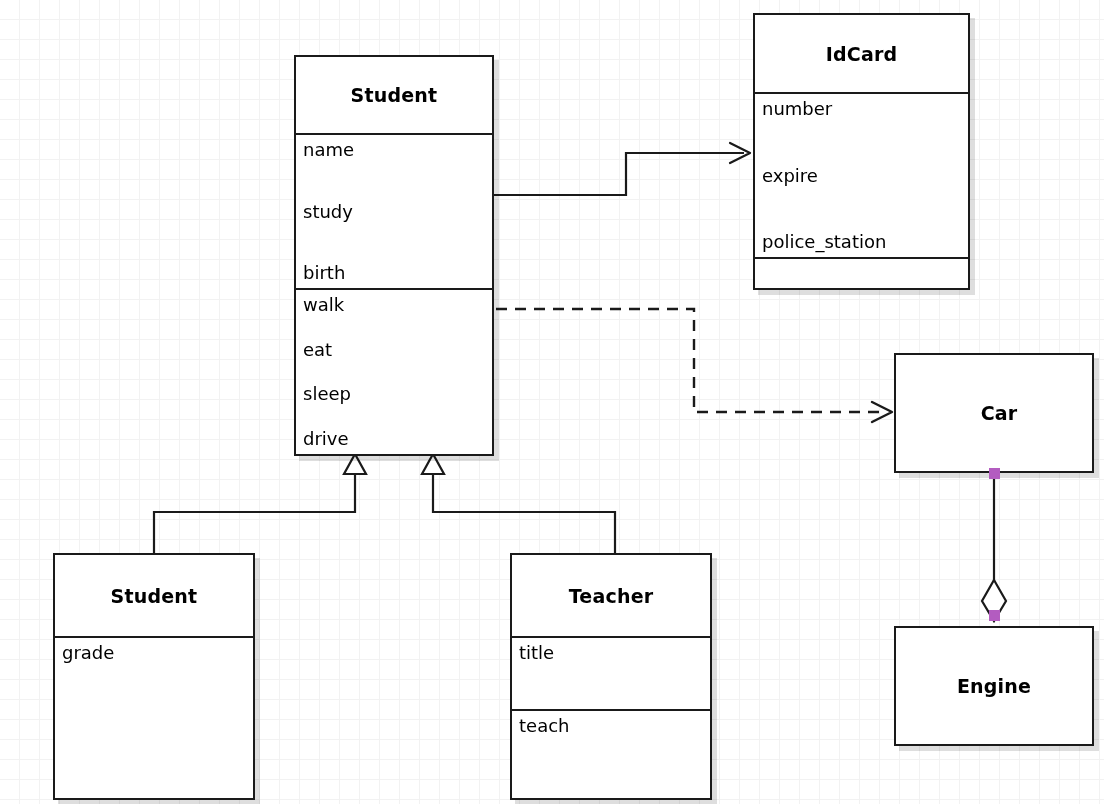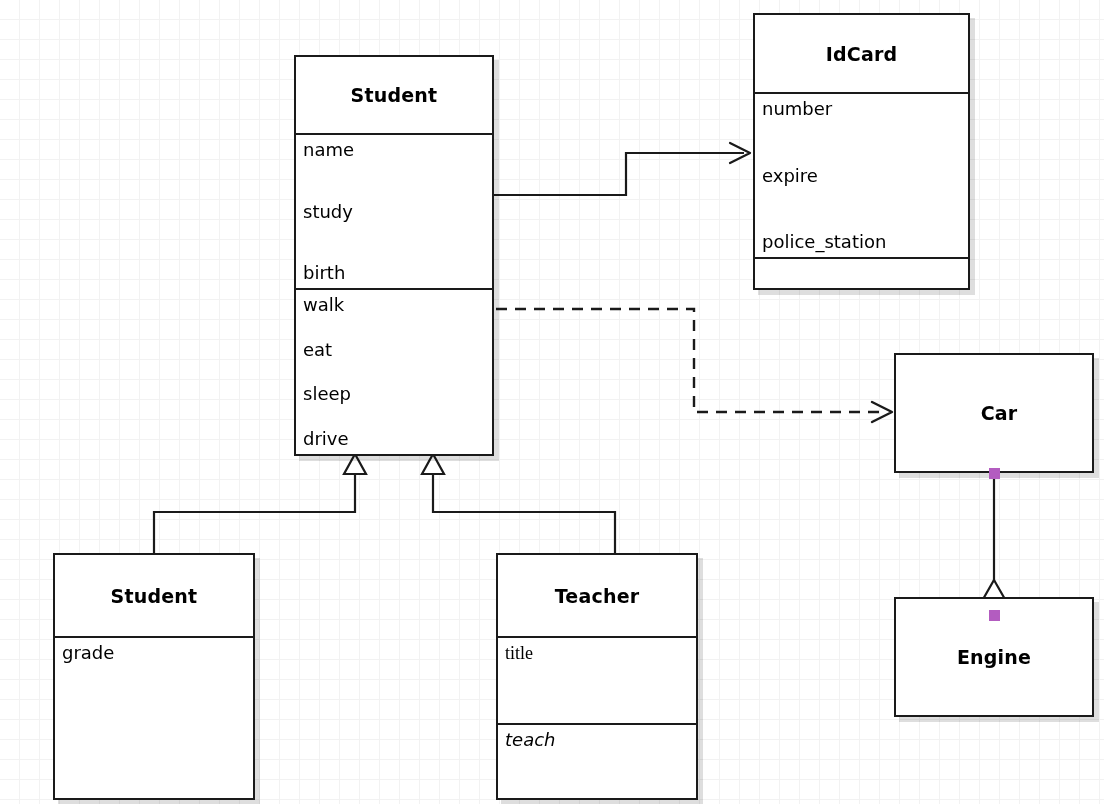--- a/index.html
+++ b/index.html
@@ -133,34 +133,34 @@
     <div class="compartment cls-body" style="height:35px;"></div>
   </div>
 
   <div class="uml-class" style="left:53px; top:553px; width:202px; height:247px;">
     <div class="compartment cls-title" style="height:81px;">Student</div>
     <div class="compartment cls-body" style="height:80px;">
       <div class="member">grade</div>
     </div>
   </div>
 
-  <div class="uml-class" style="left:496px; top:553px; width:202px; height:247px;">
+  <div class="uml-class" style="left:510px; top:553px; width:202px; height:247px;">
     <div class="compartment cls-title" style="height:81px;">Teacher</div>
-    <div class="compartment cls-body" style="height:87px;font-family:Liberation Serif, serif;">
+    <div class="compartment cls-body" style="height:73px;">
       <div class="member">title</div>
     </div>
-    <div class="compartment cls-body" style="height:86px;font-style:italic;">
+    <div class="compartment cls-body" style="height:86px;">
       <div class="member">teach</div>
     </div>
   </div>
 
   <div class="uml-class" style="left:894px; top:353px; width:200px; height:120px;">
     <div class="compartment cls-title" style="height:116px;padding-left:10px;">Car</div>
   </div>
 
-  <div class="uml-class" style="left:894px; top:597px; width:200px; height:120px;">
+  <div class="uml-class" style="left:894px; top:626px; width:200px; height:120px;">
     <div class="compartment cls-title" style="height:116px;">Engine</div>
   </div>
 
   <div class="handle" style="left:989px; top:468px;"></div>
   <div class="handle" style="left:989px; top:610px;"></div>
 
 </div>
 
 </body></html>

